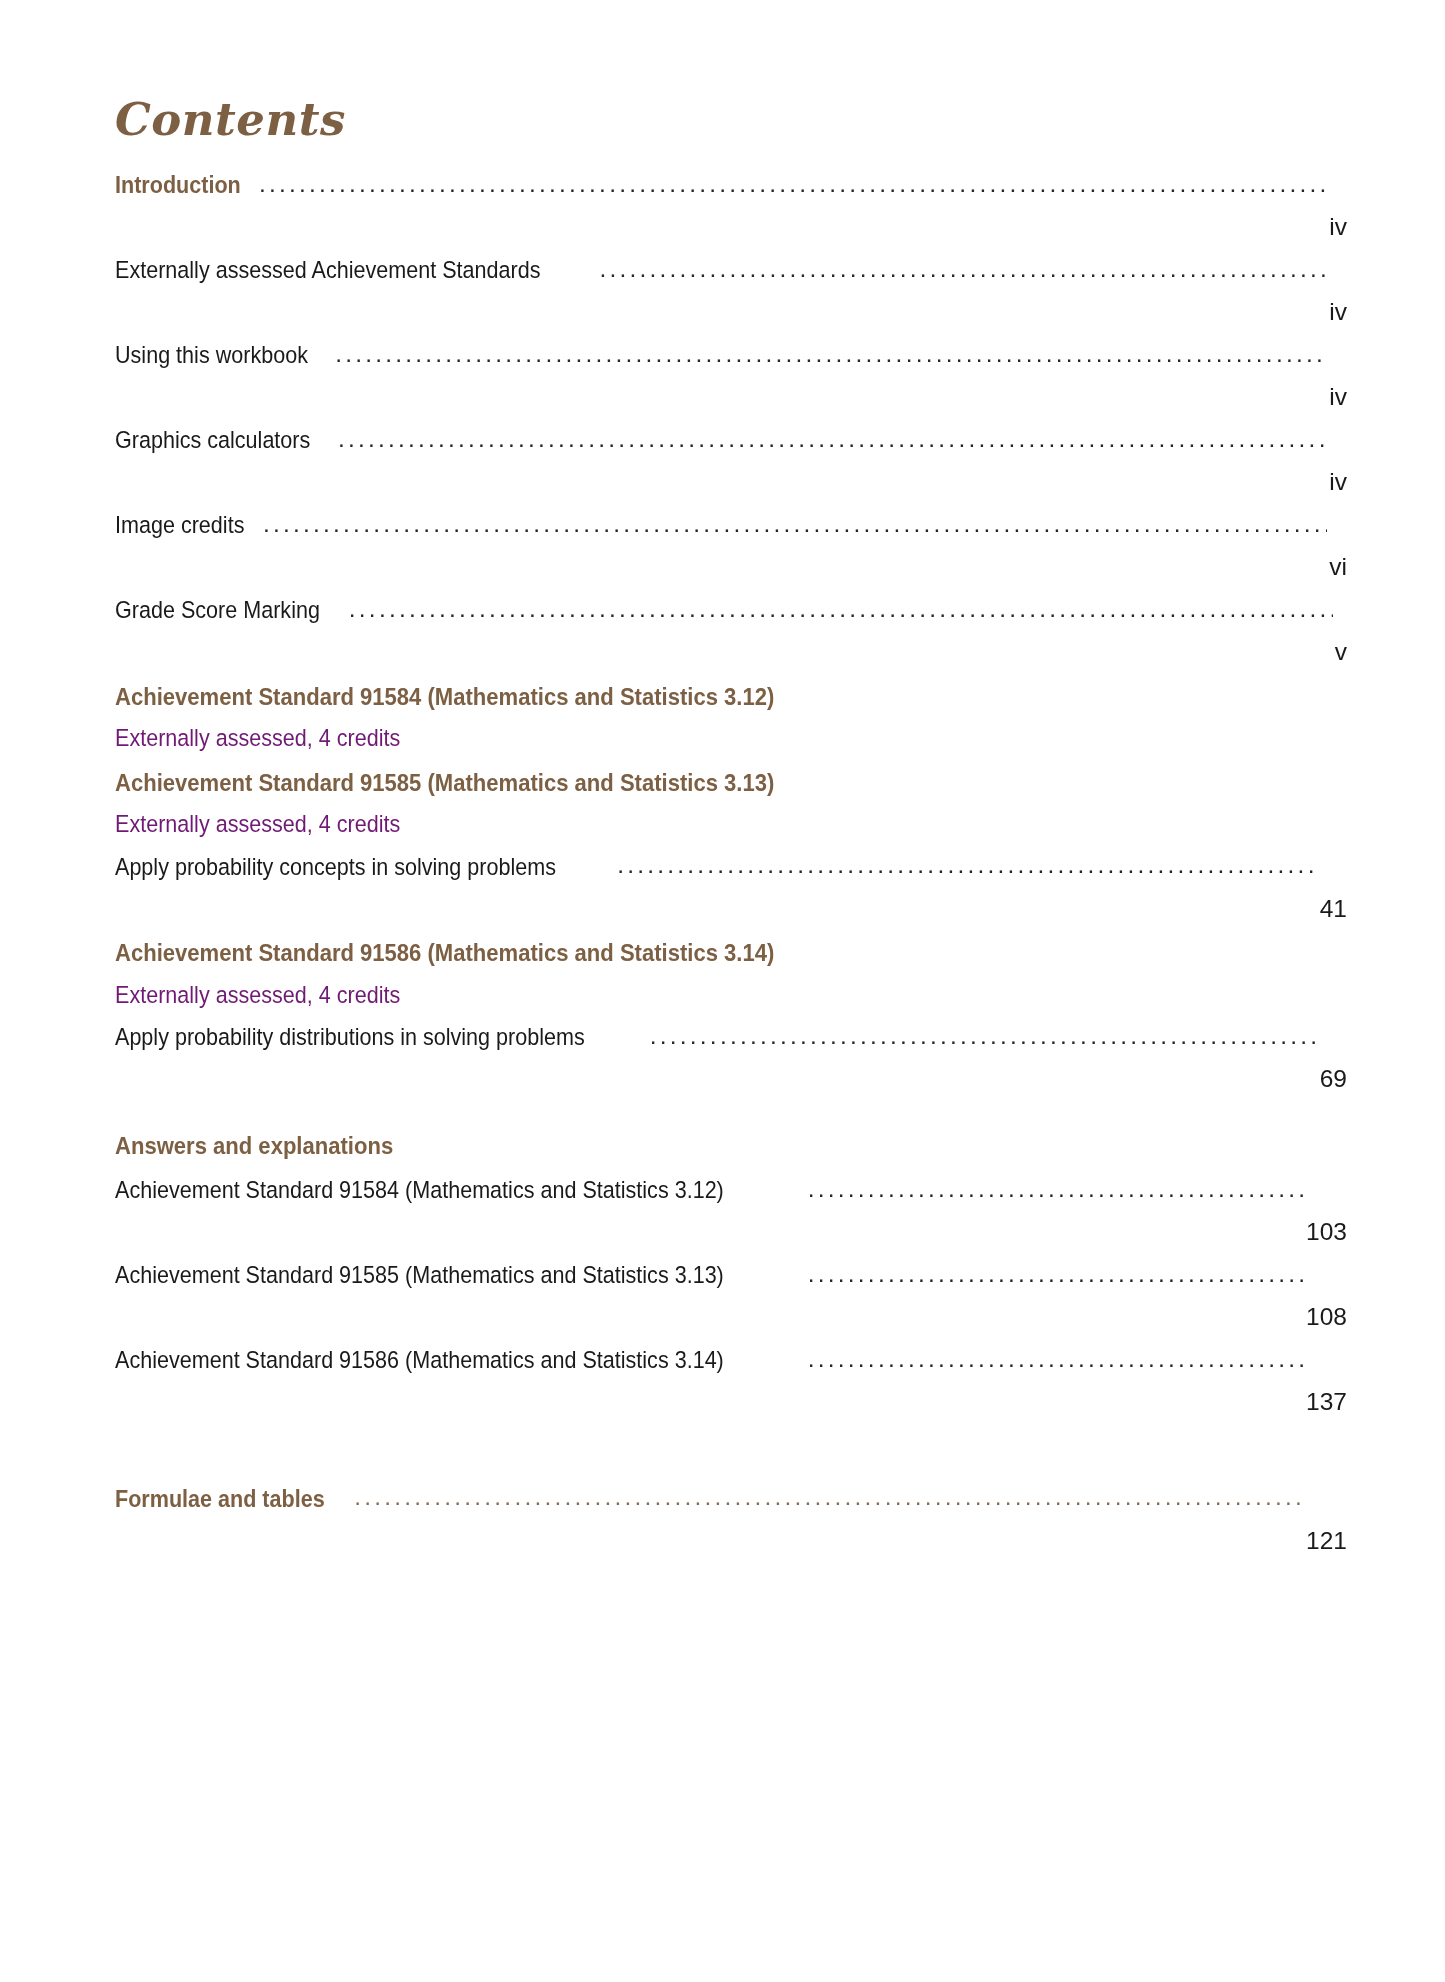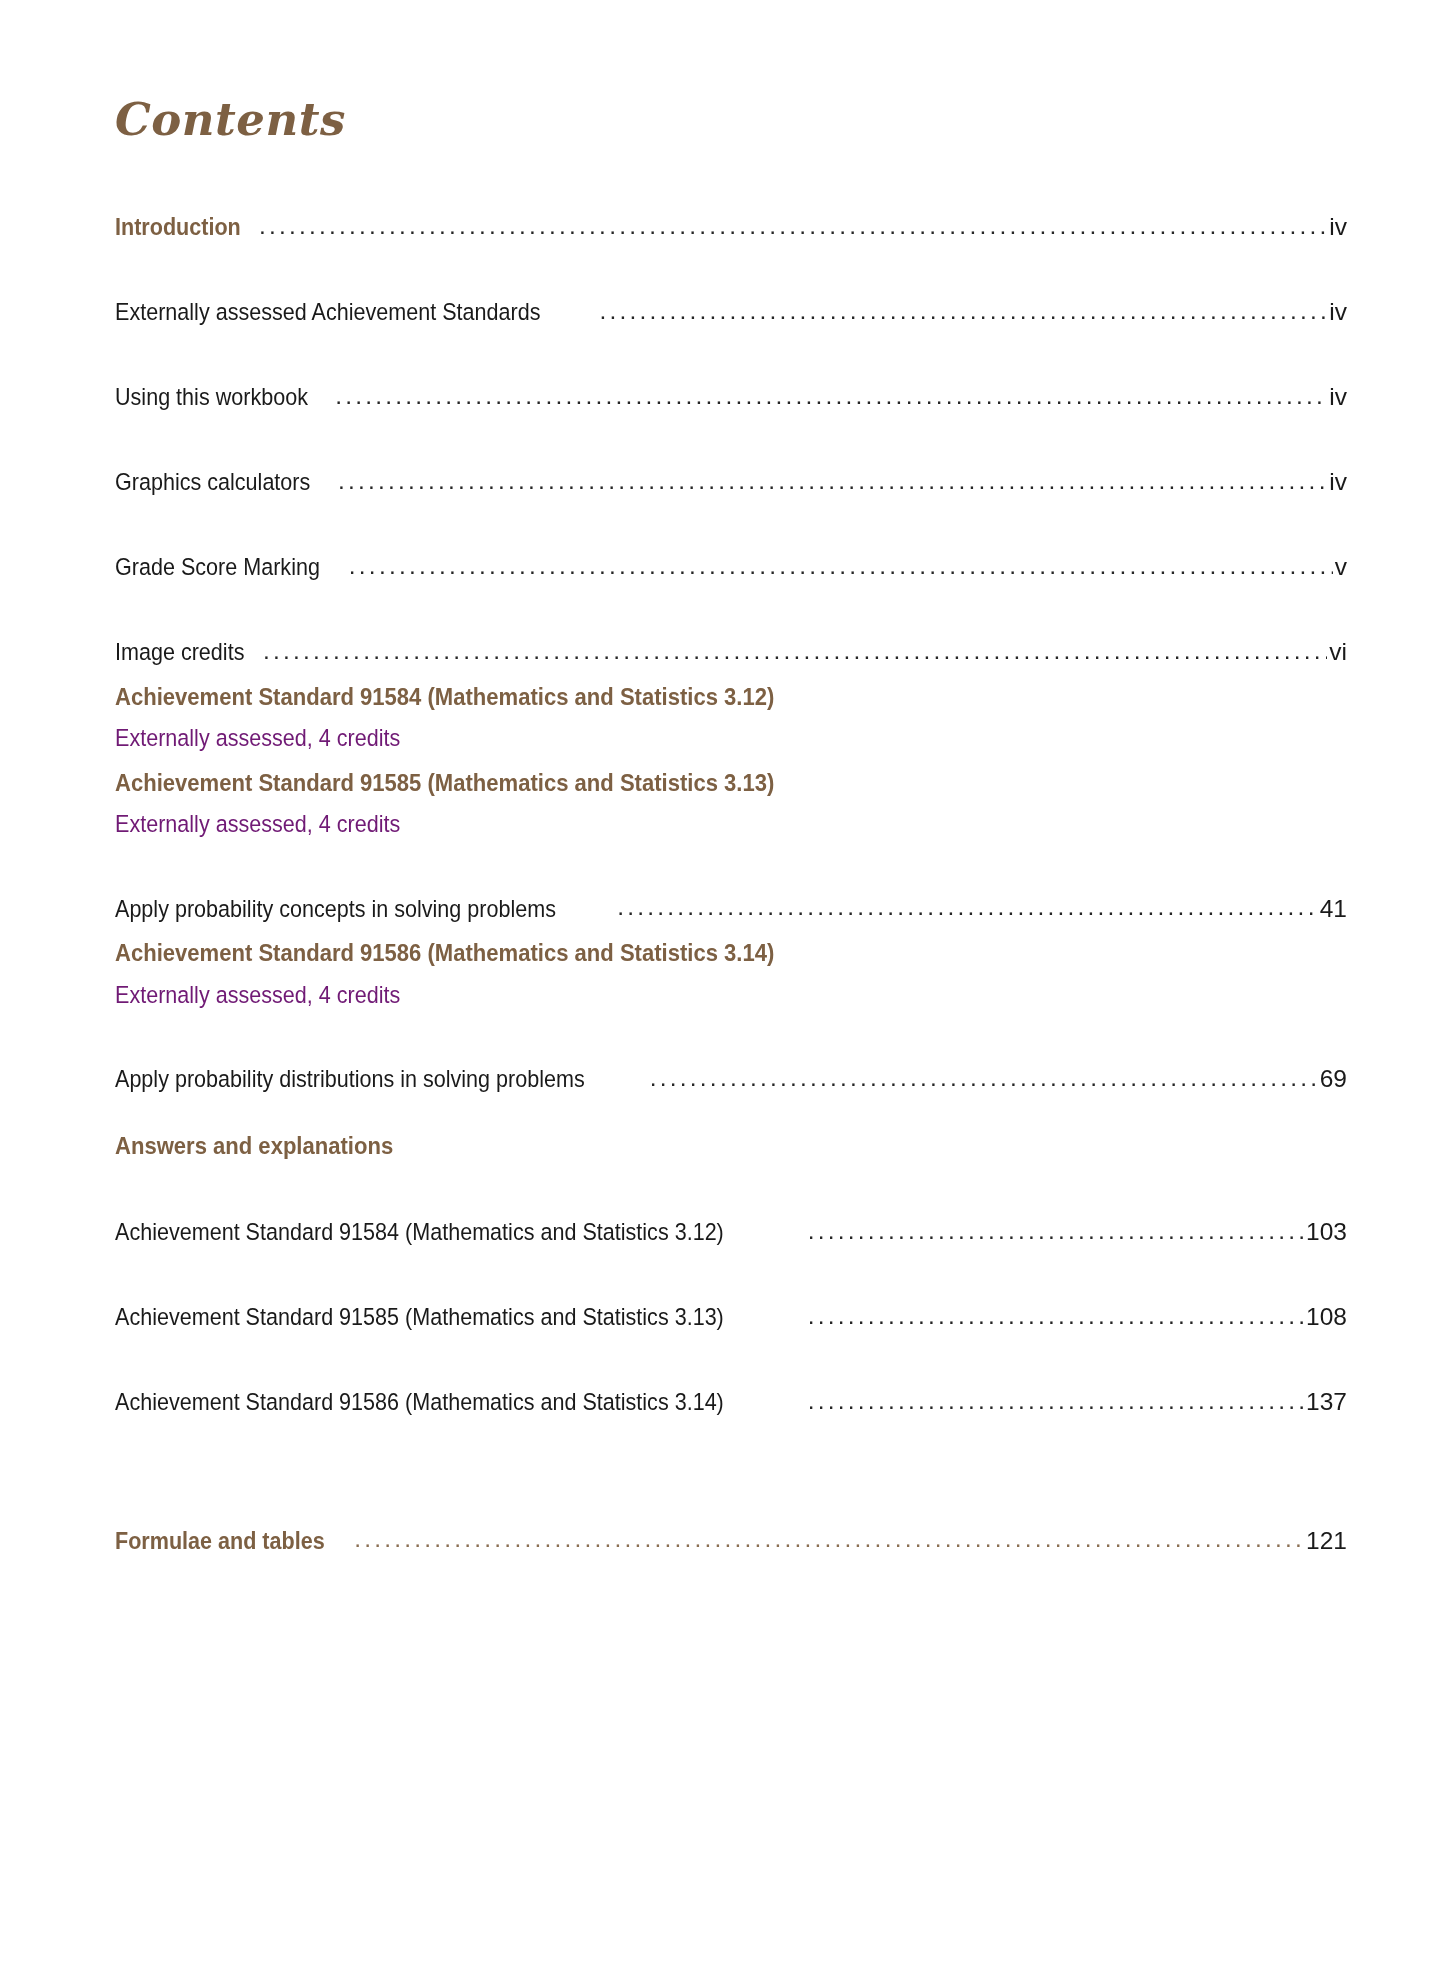--- a/index.html
+++ b/index.html
@@ -38,21 +38,21 @@
     line-height: 1.05;
     color: #7d6043;
     letter-spacing: 0.5px;
     margin: 0 0 30px 0;
     padding: 0;
   }
 
   
   .toc-line {
     display: flex;
-    align-items: flex-end;
+    align-items: flex-start;
     width: 100%;
     font-size: 24.5px;
     line-height: 1.0;
     color: #1a1a1a;
     margin: 0;
     padding: 0;
     white-space: nowrap;
   }
   .toc-line .lbl {
     flex: 0 0 auto;
@@ -167,29 +167,29 @@
         <span class="pg">iv</span>
       </div>
 
       <div class="toc-line">
         <span class="lbl">Graphics calculators</span>
         <span class="leader"></span>
         <span class="pg">iv</span>
       </div>
 
       <div class="toc-line">
+        <span class="lbl">Image credits</span>
+        <span class="leader"></span>
+        <span class="pg">vi</span>
+      </div>
+
+      <div class="toc-line">
         <span class="lbl">Grade Score Marking</span>
         <span class="leader"></span>
         <span class="pg">v</span>
-      </div>
-
-      <div class="toc-line">
-        <span class="lbl">Image credits</span>
-        <span class="leader"></span>
-        <span class="pg">vi</span>
       </div>
 
     </div>
 
     <div class="std-block">
       <div class="std-heading">
         <span>Achievement Standard 91584 (Mathematics and Statistics 3.12)</span>
       </div>
       <div class="std-credits">
         <span>Externally assessed, 4 credits</span>

